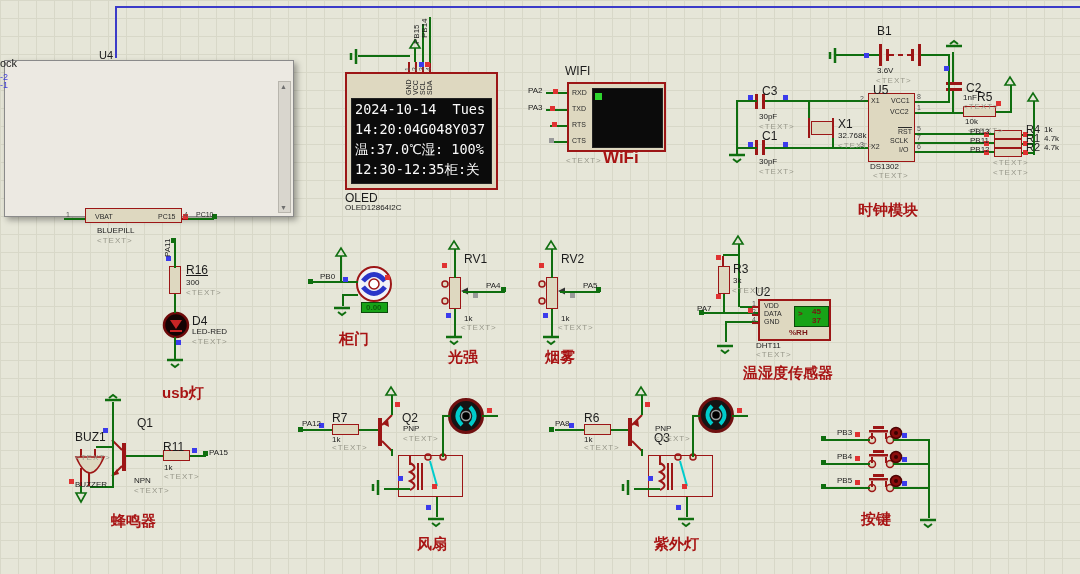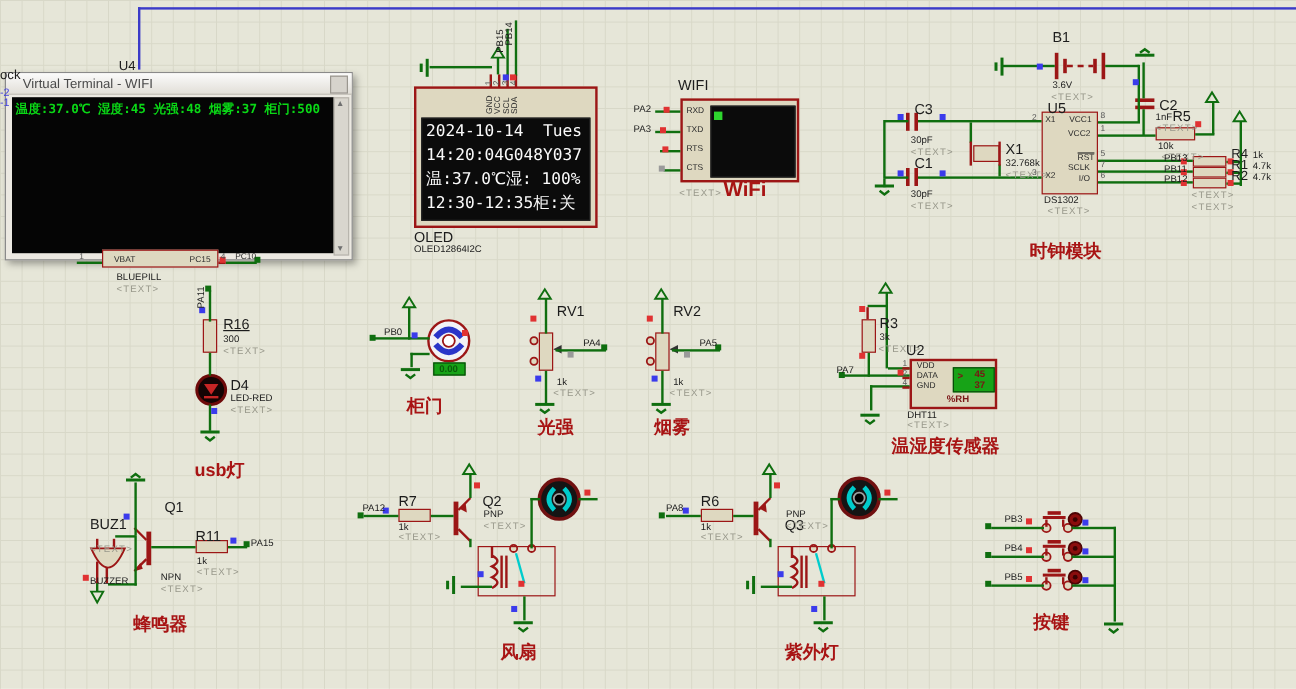--- a/index.html
+++ b/index.html
@@ -312,27 +312,20 @@
       </g>
       <g>
         <polygon points="461,291 468,287.5 468,294.5" fill="#333"></polygon>
       </g>
       <g>
         <polygon points="558,291 565,287.5 565,294.5" fill="#333"></polygon>
       </g>
     </svg>
 
   <div id="term">
-    <div class="bar">
-      <span class="ttl">Virtual Terminal - WIFI</span>
-      <span class="cls"></span>
-    </div>
-    <div class="scr">
-      <span class="line">温度:37.0℃ 湿度:45 光强:48 烟雾:37 柜门:500</span>
-    </div>
     <div class="sb">
       <span class="a up">▲</span>
       <span class="a dn">▼</span>
     </div>
   </div>
 <div class="r" style="left: 115px; top: 6px; width: 965px; height: 2px; background: rgb(59, 59, 200);"></div>
     <div class="r" style="left: 115px; top: 6px; width: 2px; height: 52px; background: rgb(59, 59, 200);"></div>
     <div class="r" style="left: 345px; top: 72px; width: 153px; height: 118px; background: rgb(222, 216, 192); border: 2px solid rgb(156, 22, 22);"></div>
     <div class="r" style="left: 351px; top: 98px; width: 141px; height: 86px; background: rgb(11, 11, 11); border: 1.5px solid rgb(34, 34, 34);"></div>
     <div class="r" style="left: 567px; top: 82px; width: 99px; height: 70px; background: rgb(222, 216, 192); border: 2px solid rgb(156, 22, 22);"></div>

